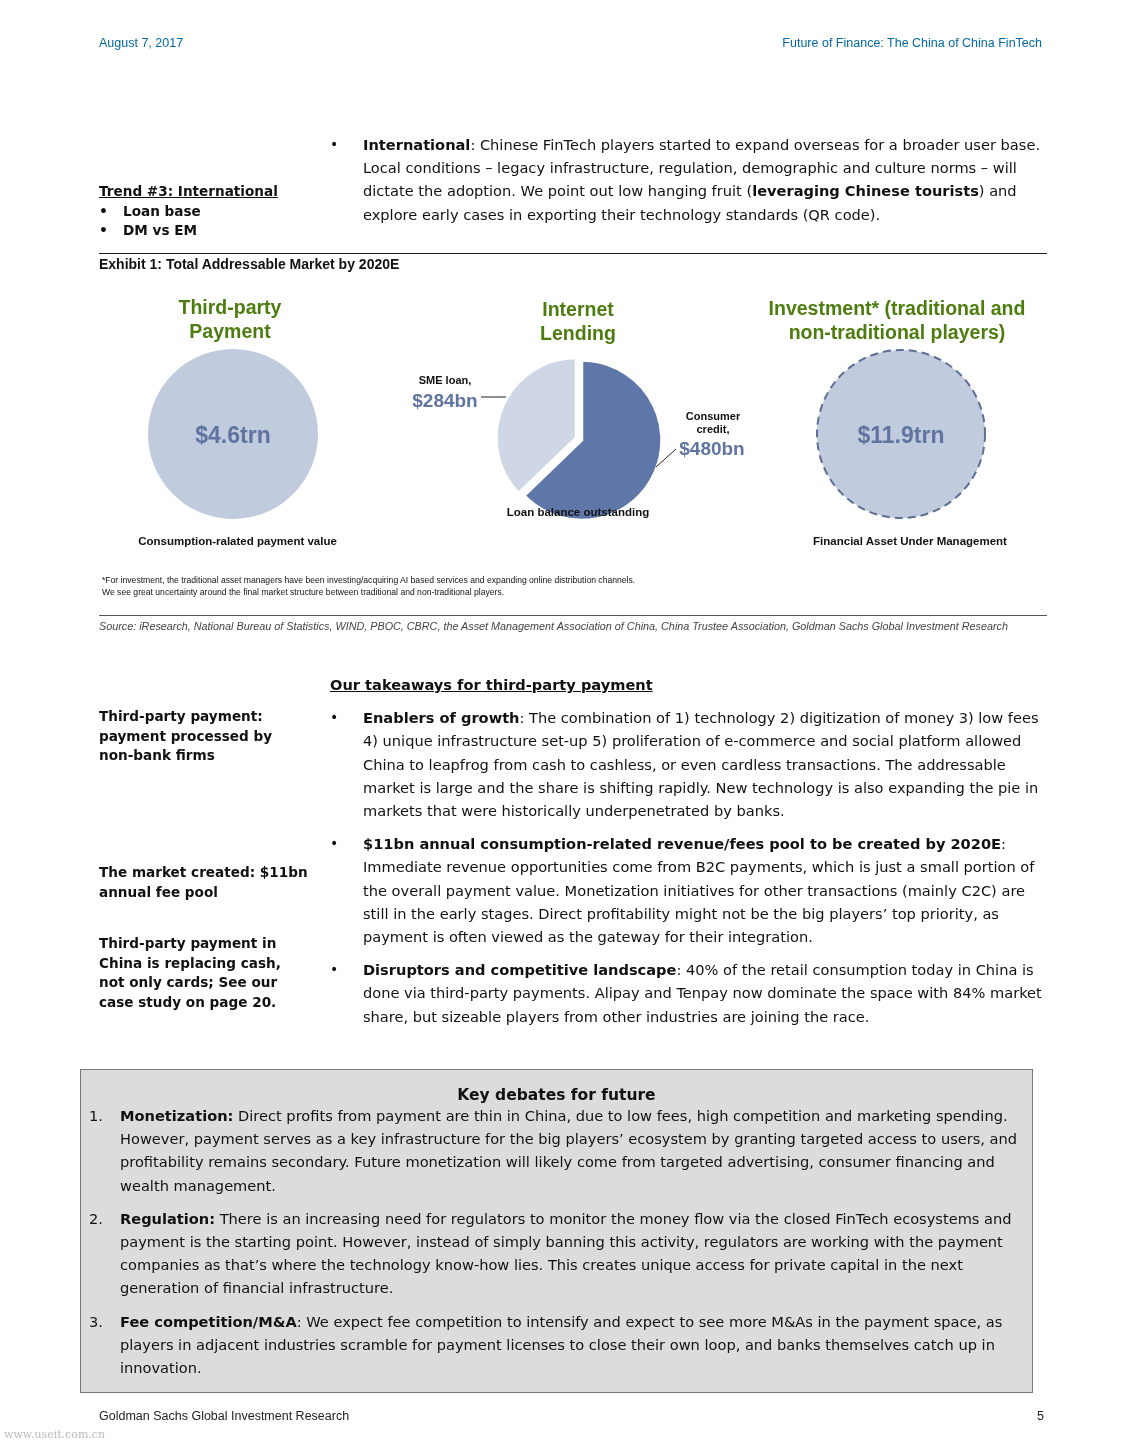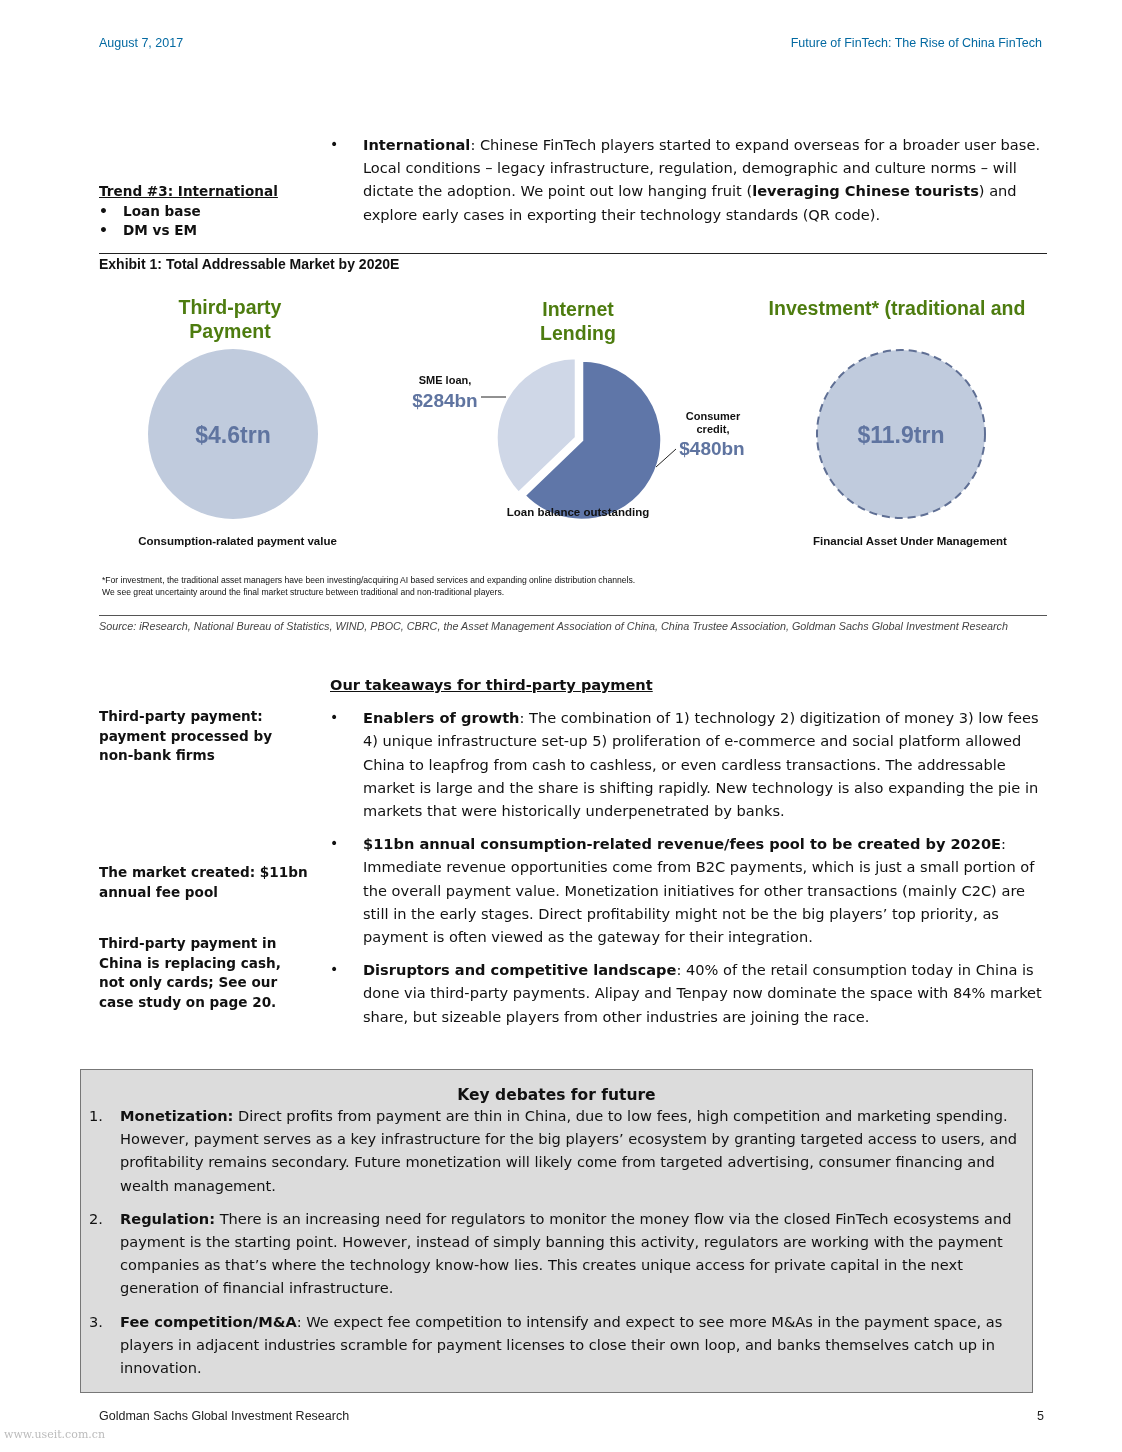--- a/index.html
+++ b/index.html
@@ -21,21 +21,21 @@
   .key-box { background: #dcdcdc; border: 1.5px solid #777; }
   .key-title { font-family: "DejaVu Sans", sans-serif; font-weight: bold; font-size: 15.5px; text-align: center; }
   .num-row { position: relative; padding-left: 39px; }
   .num-row .num { position: absolute; left: 8px; top: 0; }
   .underline { text-decoration: underline; }
 </style>
 </head>
 <body>
 
 <div class="abs hdr" style="left:99px;">August 7, 2017</div>
-<div class="abs hdr" style="right:80px;">Future of FinTech: The Rise of China FinTech</div>
+<div class="abs hdr" style="right:80px;">Future of Finance: The China of China FinTech</div>
 
 <div class="abs side" style="left:99px; top:151px; width:220px;">
   <div class="underline">Trend #3: International</div>
   <div class="bullet-row" style="padding-left:24px;">
     <span class="dot">•</span><span>Loan base</span>
   </div>
   <div class="bullet-row" style="padding-left:24px;">
     <span class="dot">•</span><span>DM vs EM</span>
   </div>
 </div>
@@ -74,20 +74,21 @@
   <text x="45" y="39" text-anchor="middle" font-family="Liberation Sans, sans-serif" font-weight="bold" font-size="11" fill="#111" id="sme-name">SME loan,</text>
   <text x="45" y="62" text-anchor="middle" font-family="Liberation Sans, sans-serif" font-weight="bold" font-size="19" id="sme-val" fill="#5f74a0">$284bn</text>
   <text x="313" y="75" text-anchor="middle" font-family="Liberation Sans, sans-serif" font-weight="bold" font-size="11" fill="#111" id="cc-name1">Consumer</text>
   <text x="313" y="88" text-anchor="middle" font-family="Liberation Sans, sans-serif" font-weight="bold" font-size="11" fill="#111" id="cc-name2">credit,</text>
   <text x="312" y="110" text-anchor="middle" font-family="Liberation Sans, sans-serif" font-weight="bold" font-size="19" id="cc-val" fill="#5f74a0">$480bn</text>
 </svg>
 <div class="abs chart-caption" style="left:448px; top:506px; width:260px;">Loan balance outstanding</div>
 
 <div class="abs chart-title" style="left:747px; top:296px; width:300px;">
   <div>Investment* (traditional and</div>
+  <div>non-traditional players)</div>
 </div>
 <svg class="abs" style="left:805px; top:345px;" width="195" height="180">
   <circle id="c3" cx="96" cy="89" r="84" stroke-width="2" stroke-dasharray="8 5" fill="#c0cbdd" stroke="#5f6f94"></circle>
   <text id="c3t" x="96" y="98" text-anchor="middle" font-family="Liberation Sans, sans-serif" font-weight="bold" font-size="23" fill="#5f74a0">$11.9trn</text>
 </svg>
 <div class="abs chart-caption" style="left:780px; top:535px; width:260px;">Financial Asset Under Management</div>
 
 <div class="abs footnote" style="left:102px; top:574px;">
   <div>*For investment, the traditional asset managers have been investing/acquiring AI based services and expanding online distribution channels.</div>
   <div>We see great uncertainty around the final market structure between traditional and non-traditional players.</div>

